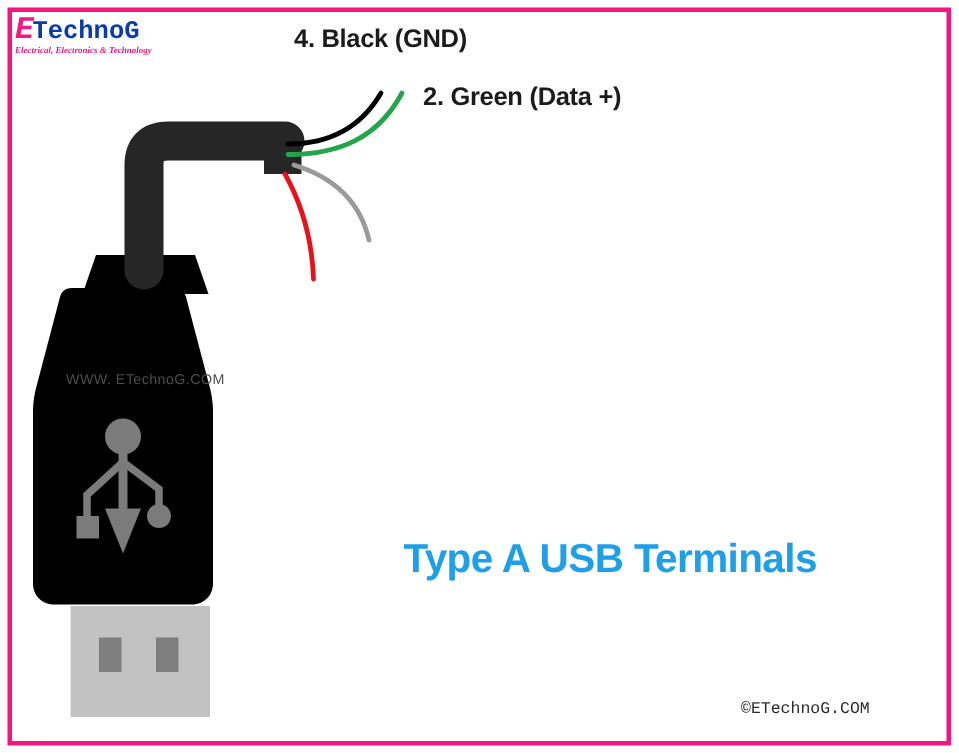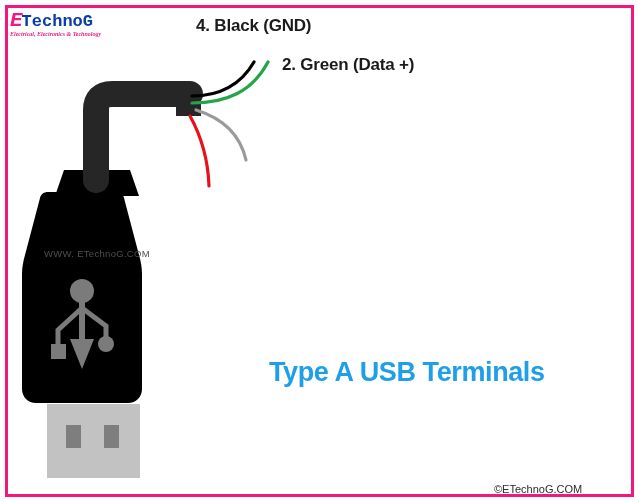--- a/index.html
+++ b/index.html
@@ -92,25 +92,24 @@
     font-family:Liberation Sans, sans-serif;
     font-size:9.5px;
     font-weight:normal;
     color:#4e4e4e;
     letter-spacing:0.3px;
     white-space:nowrap;
   }
   #copyright{
     position:absolute;
     left:494px; top:467px;
-    font-family:Liberation Sans, sans-serif;
+    font-family:Liberation Mono, monospace;
     font-size:11px;
     color:#2b2b2b;
     white-space:nowrap;
-    margin-top:16px;
   }
 </style>
 </head>
 <body>
 
 <div id="canvas">
 
   <svg id="art" viewBox="0 0 639 502">
 
     <rect x="47" y="404" width="93" height="74" fill="#c2c2c2"></rect>

